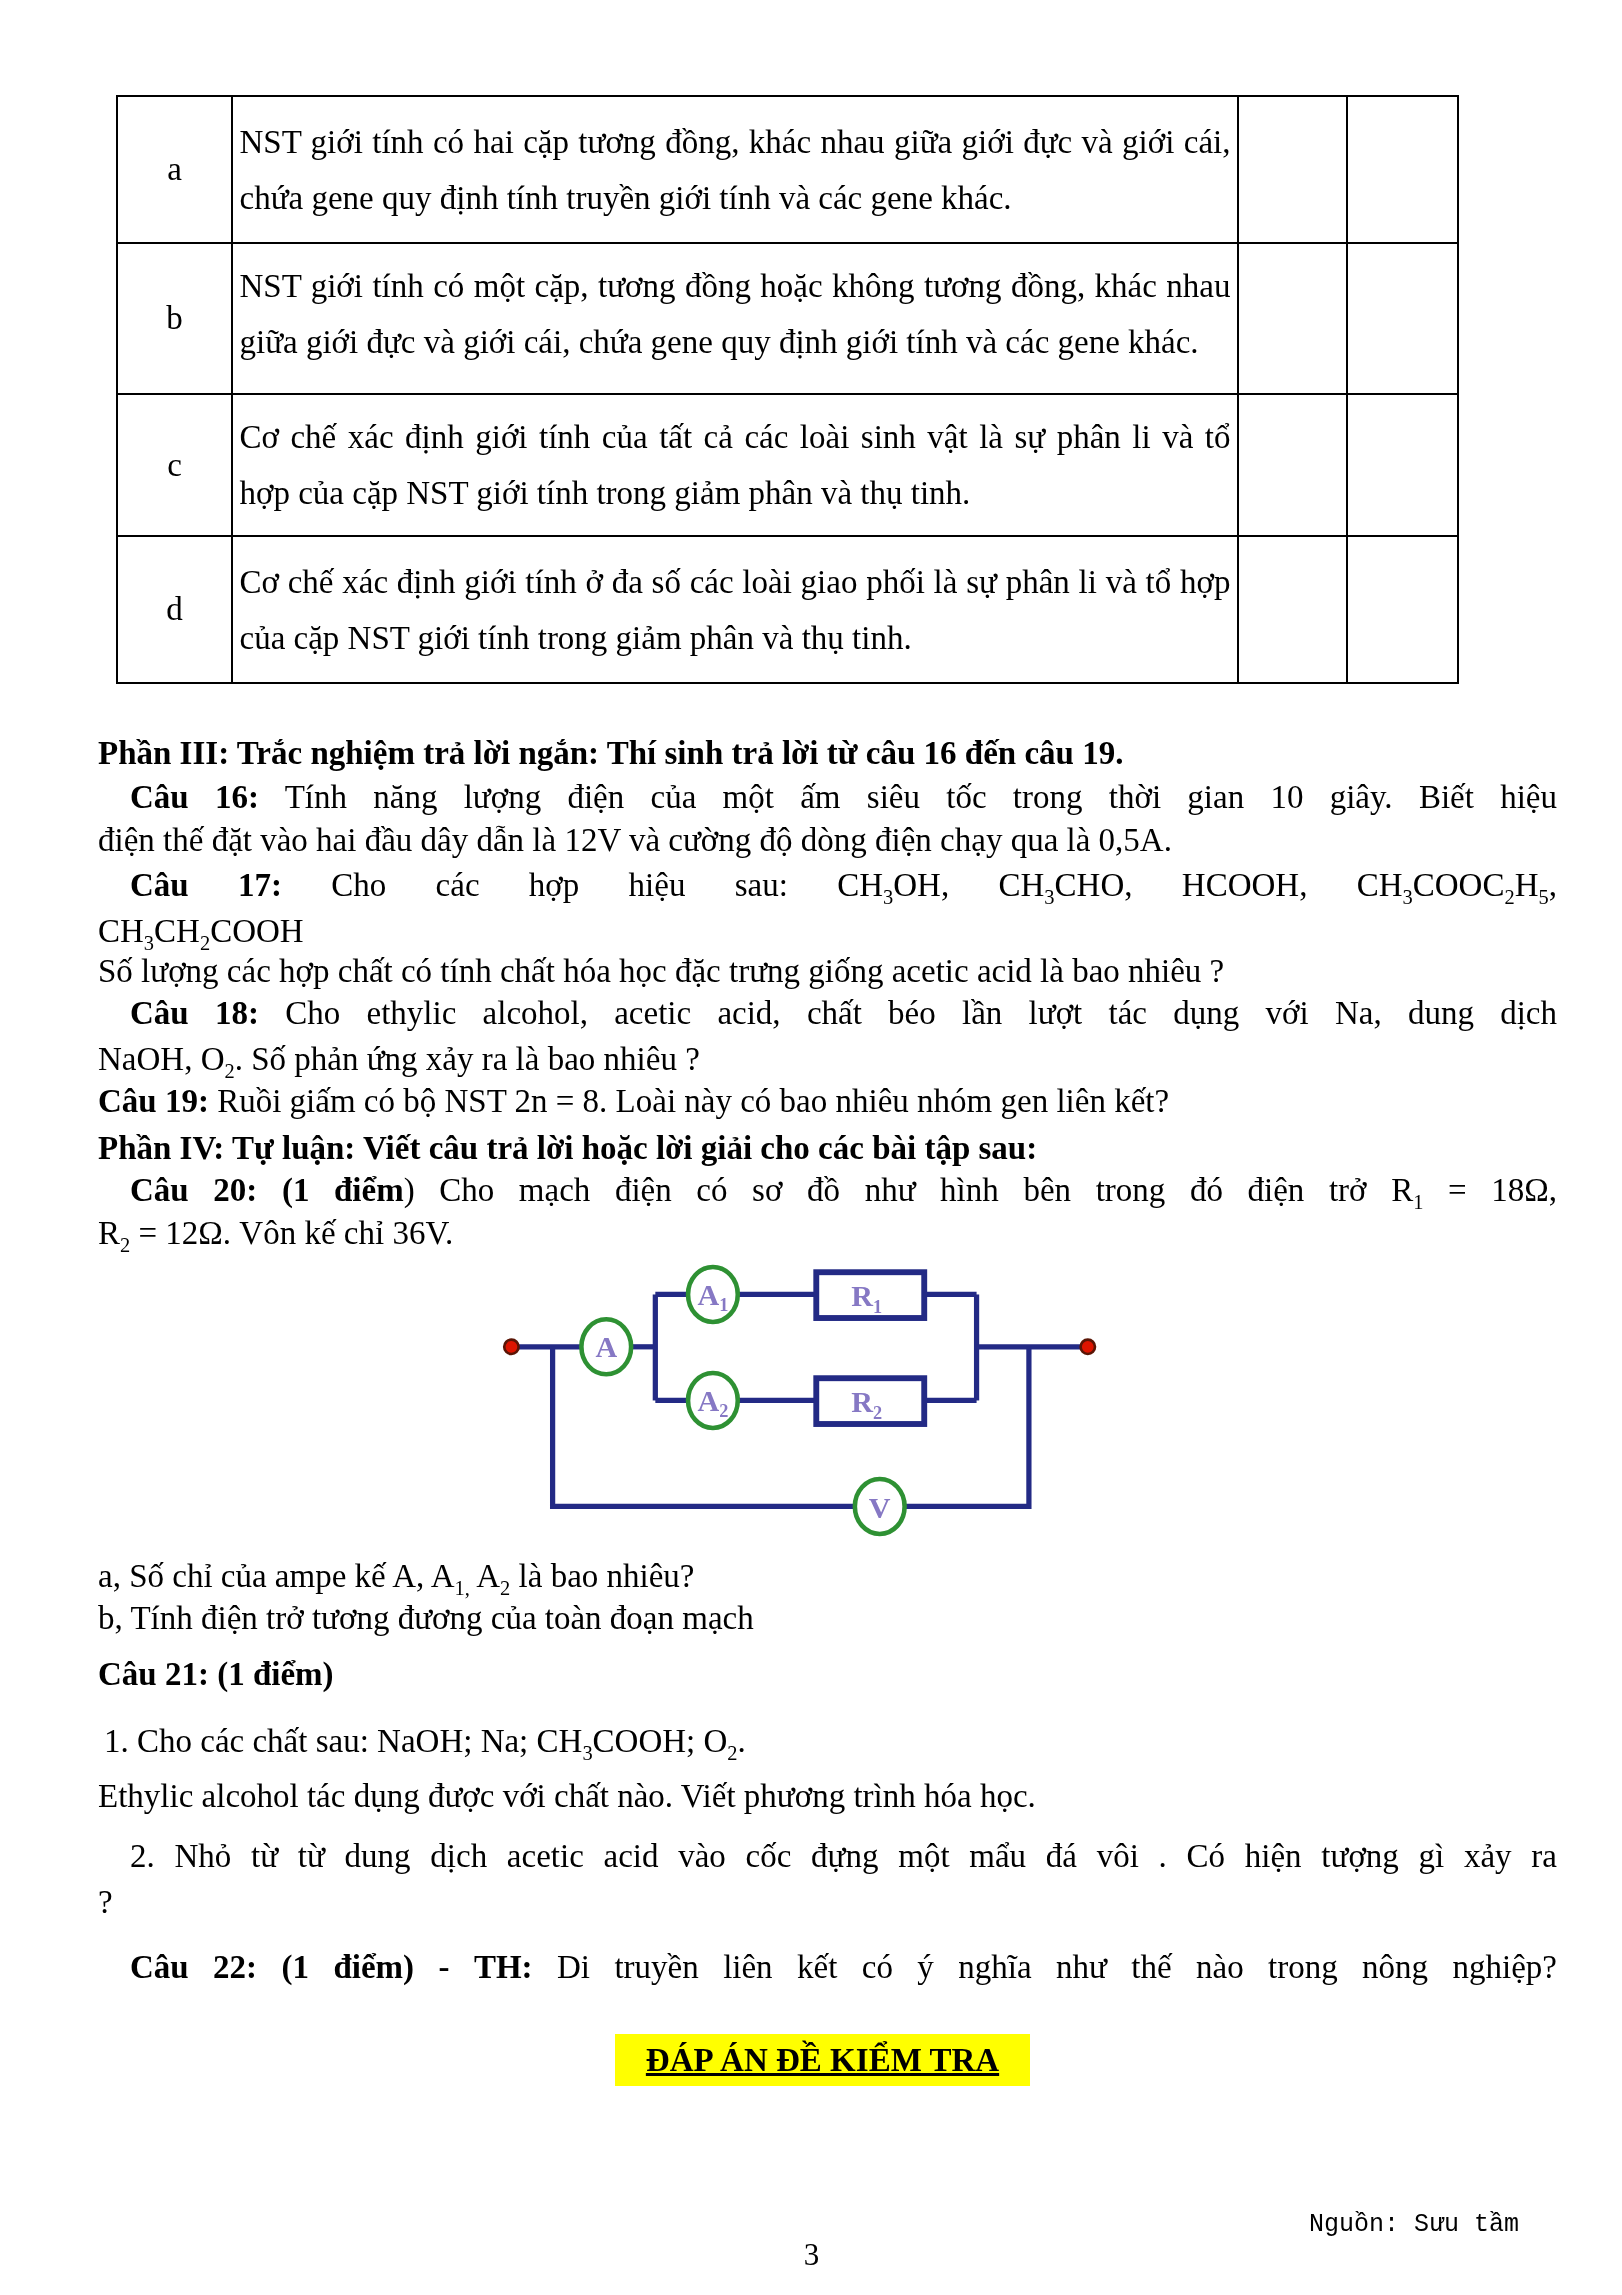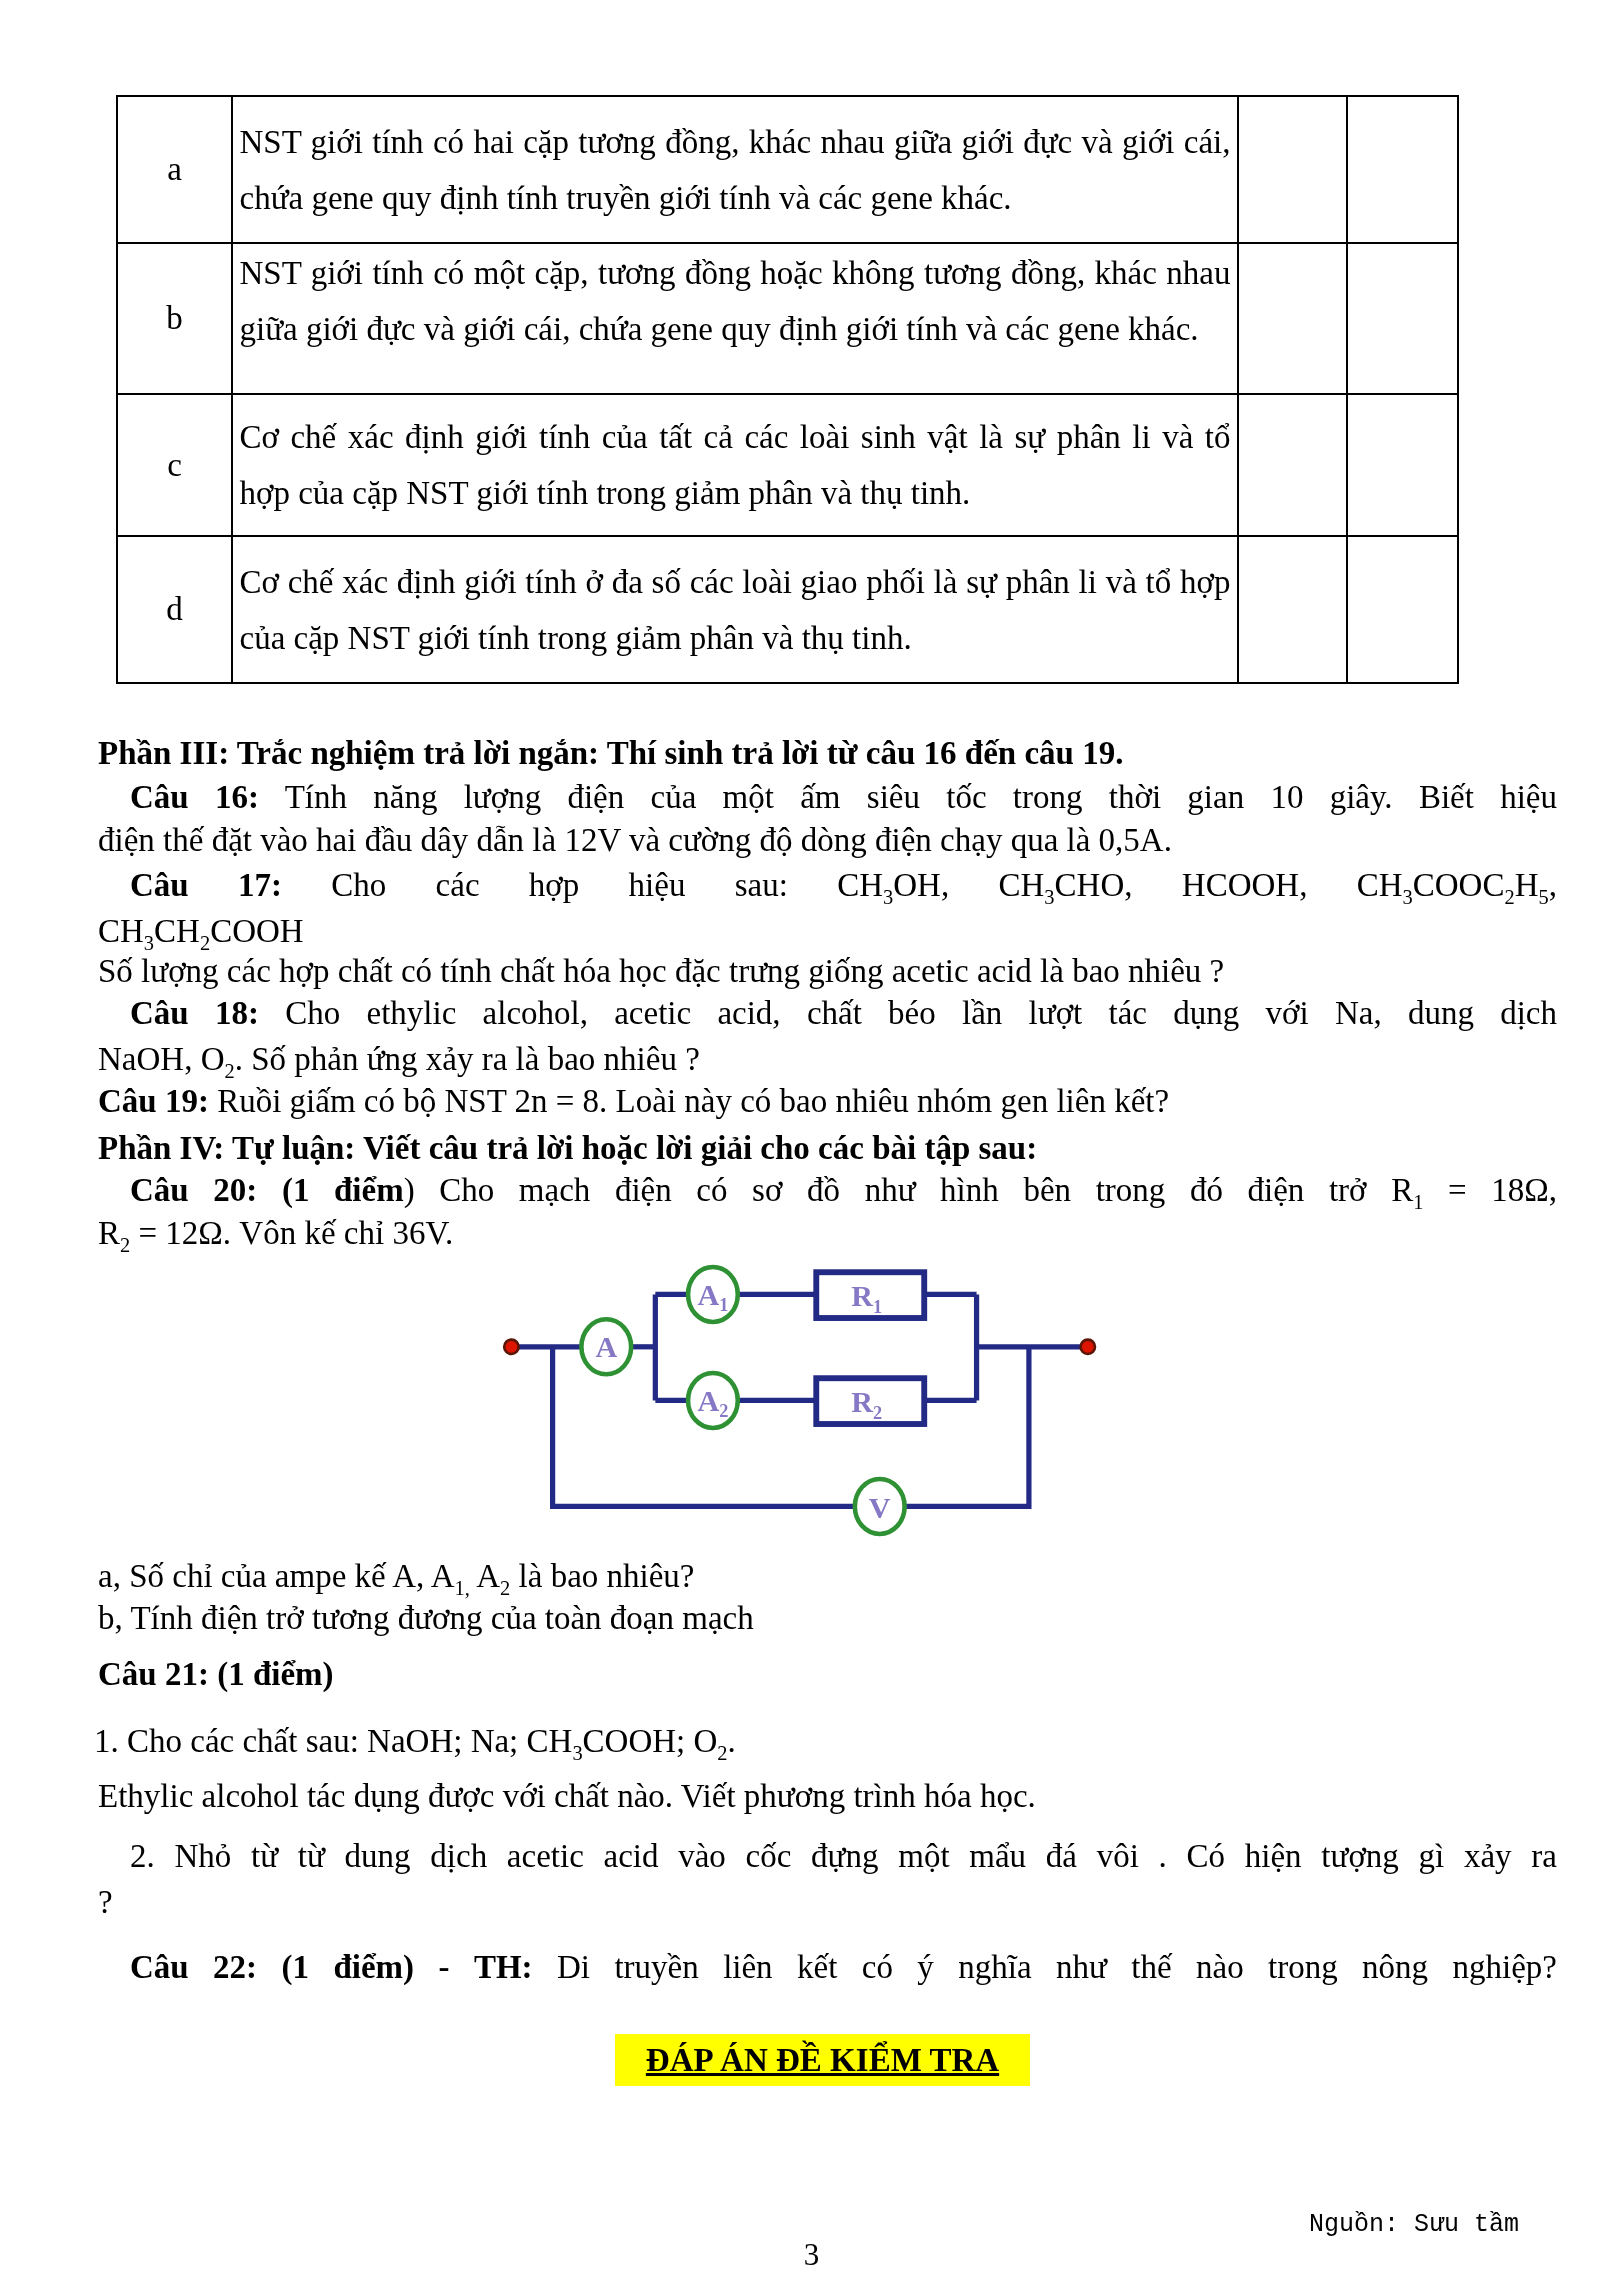--- a/index.html
+++ b/index.html
@@ -21,21 +21,21 @@
   }
   .stmt-table td{border:2px solid #000;padding:0;vertical-align:middle;}
   .stmt-table tr{height:147px;}
   .stmt-table tr.row-b{height:151px;}
   .stmt-table tr.row-c{height:142px;}
   .label-cell{text-align:center;}
   .text-cell .cell-text{
     padding:0 6.5px;line-height:56px;text-align:justify;
   }
   .row-b .text-cell{vertical-align:top;}
-  .row-b .cell-text{max-height:143px;overflow:hidden;padding-top:1px;}
+  .row-b .cell-text{max-height:143px;overflow:hidden;padding-top:14px;}
 
   
   .circuit{position:absolute;left:497px;top:1263px;}
   .wire{stroke:#232a85;stroke-width:8;fill:none;}
   .meter{stroke:#2e9133;stroke-width:7;fill:#ffffff;}
   .resistor{stroke:#232a85;stroke-width:9;fill:#ffffff;}
   .terminal{fill:#dd1500;stroke:#5a1505;stroke-width:4;}
   .meter-label{fill:#8678c4;font-family:"Liberation Serif","DejaVu Serif",serif;
     font-size:46px;font-weight:bold;text-anchor:middle;}
   .sub-t{font-size:28px;}
@@ -144,21 +144,21 @@
     <text class="meter-label" x="330" y="226"><tspan>A</tspan><tspan class="sub-t" dy="10">2</tspan></text>
     <text class="meter-label" x="565" y="66"><tspan>R</tspan><tspan class="sub-t" dy="10">1</tspan></text>
     <text class="meter-label" x="565" y="228"><tspan>R</tspan><tspan class="sub-t" dy="10">2</tspan></text>
     <text class="meter-label" x="585" y="390"><tspan>V</tspan></text>
   </svg>
 
   <div class="abs" style="top:1555px"><span>a, Số chỉ của ampe kế A, A</span><sub>1,</sub><span> A</span><sub>2</sub><span> là bao nhiêu?</span></div>
   <div class="abs" style="top:1597px">b, Tính điện trở tương đương của toàn đoạn mạch</div>
 
   <div class="abs" style="top:1653px"><span style="font-weight: bold;">Câu 21: (1 điểm)</span></div>
-  <div class="abs" style="top:1720px;left:94px"><span>1. Cho các chất sau: NaOH; Na; CH</span><sub>3</sub><span>COOH; O</span><sub>2</sub><span>.</span></div>
+  <div class="abs" style="top:1720px;left:104px"><span>1. Cho các chất sau: NaOH; Na; CH</span><sub>3</sub><span>COOH; O</span><sub>2</sub><span>.</span></div>
   <div class="abs" style="top:1775px">Ethylic alcohol  tác dụng được với chất nào. Viết phương trình hóa học.</div>
   <div class="abs stretch" style="top:1835px">2. Nhỏ từ từ dung dịch acetic acid vào cốc đựng một mẩu đá vôi . Có hiện tượng gì xảy ra</div>
   <div class="abs" style="top:1881px">?</div>
 
   <div class="abs stretch" style="top:1946px"><span style="font-weight: bold;">Câu 22:</span><span>  </span><span style="font-weight: bold;">(1 điểm) -</span><span>  </span><span style="font-weight: bold;">TH:</span><span> Di truyền liên kết có ý nghĩa như thế nào trong nông nghiệp?</span></div>
 
   <div class="banner">ĐÁP ÁN ĐỀ KIỂM TRA</div>
 
   <div class="source-note">Nguồn: Sưu tầm</div>
   <div class="page-number">3</div>

